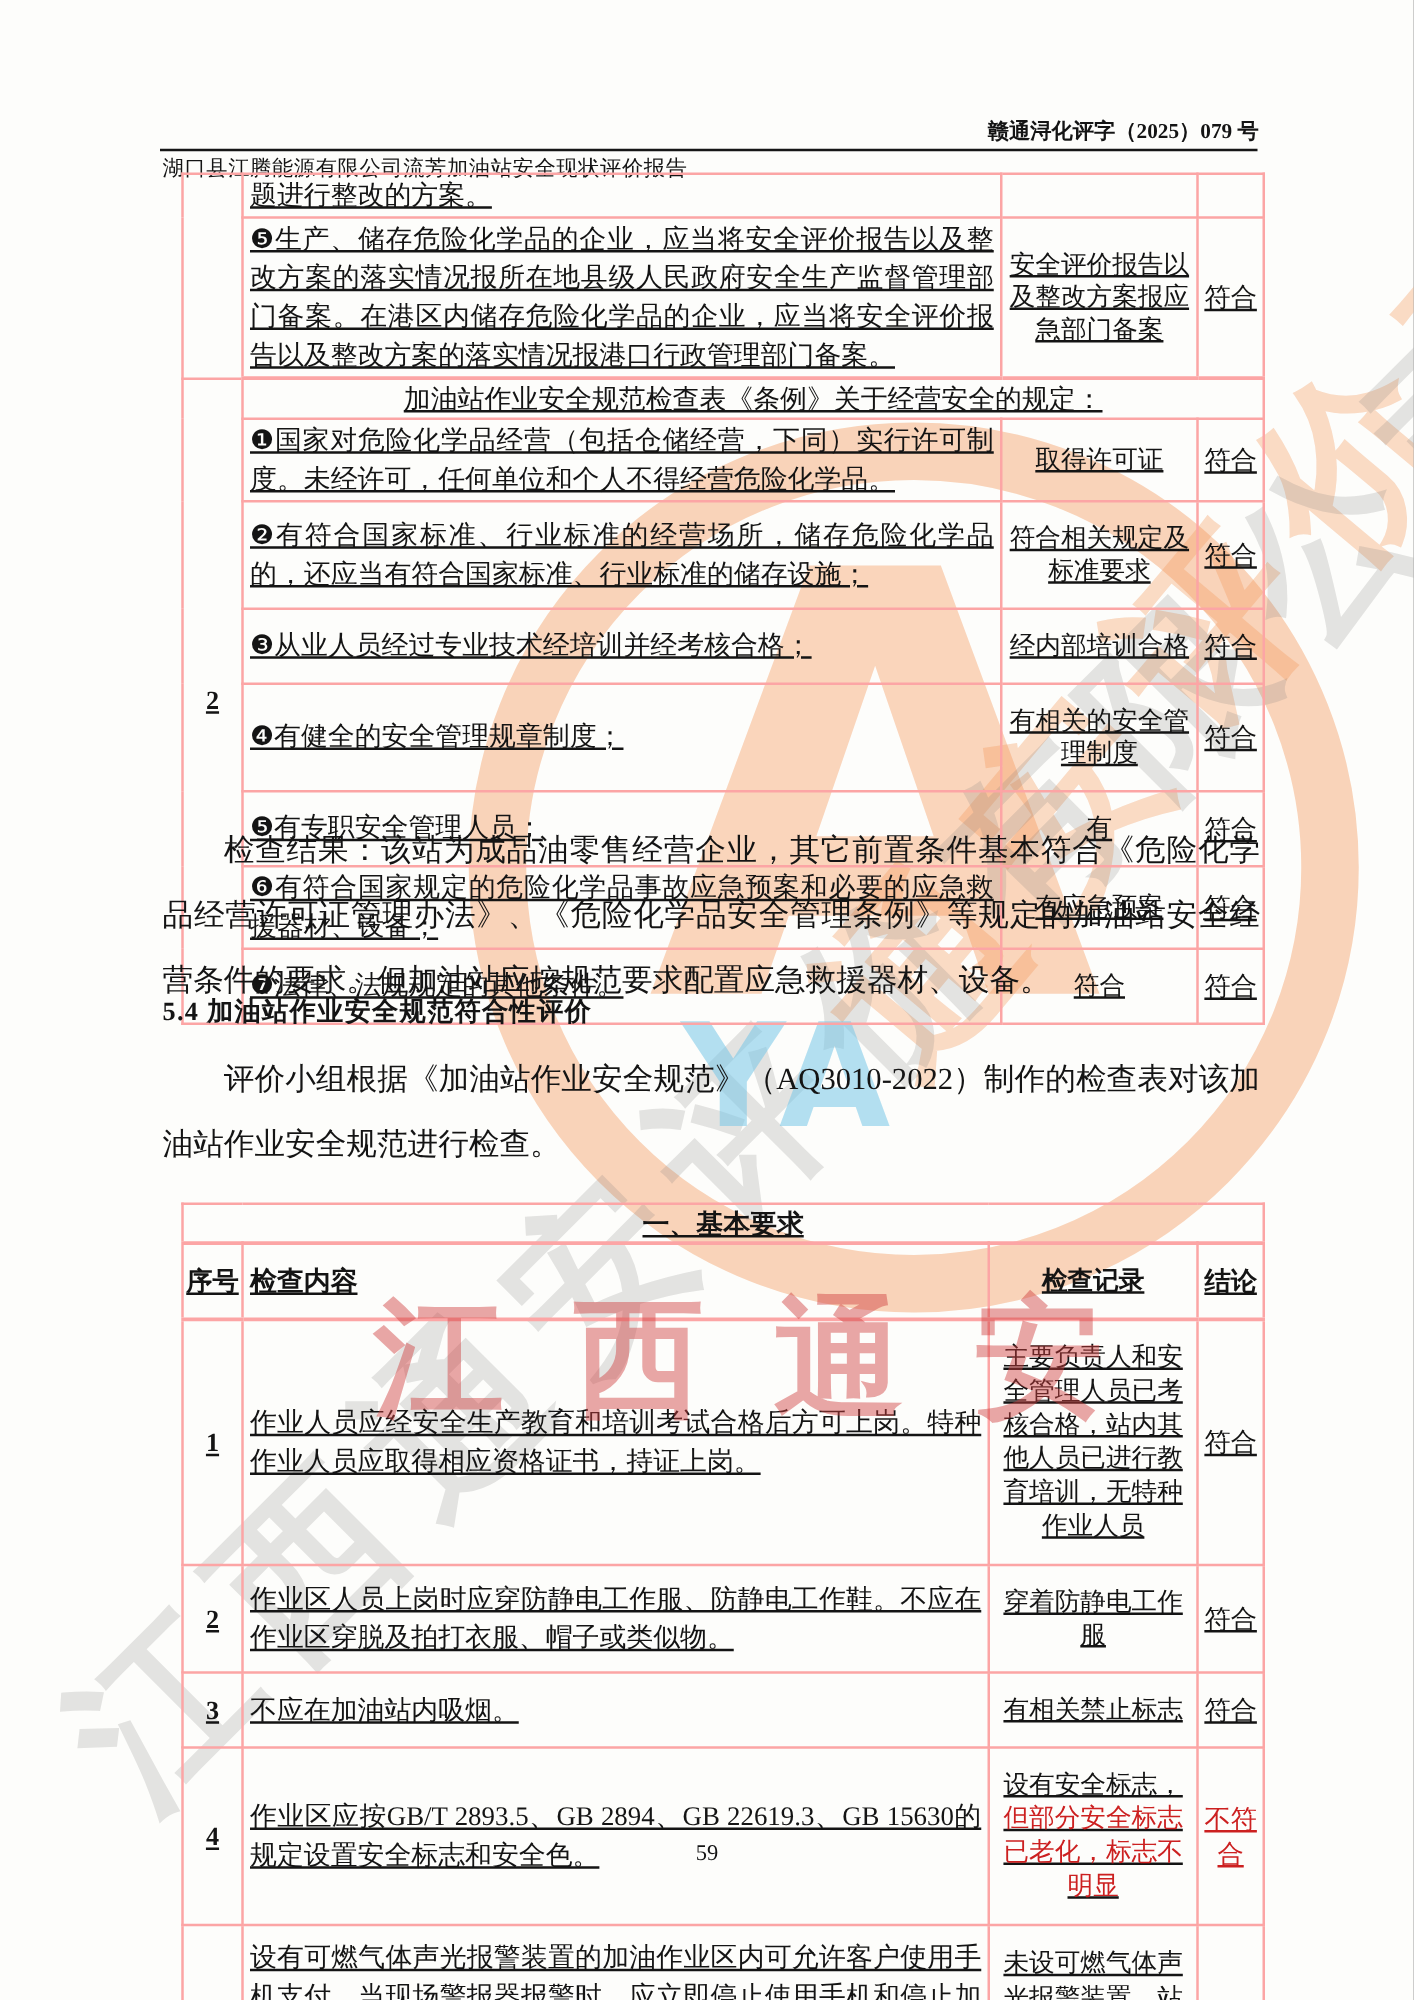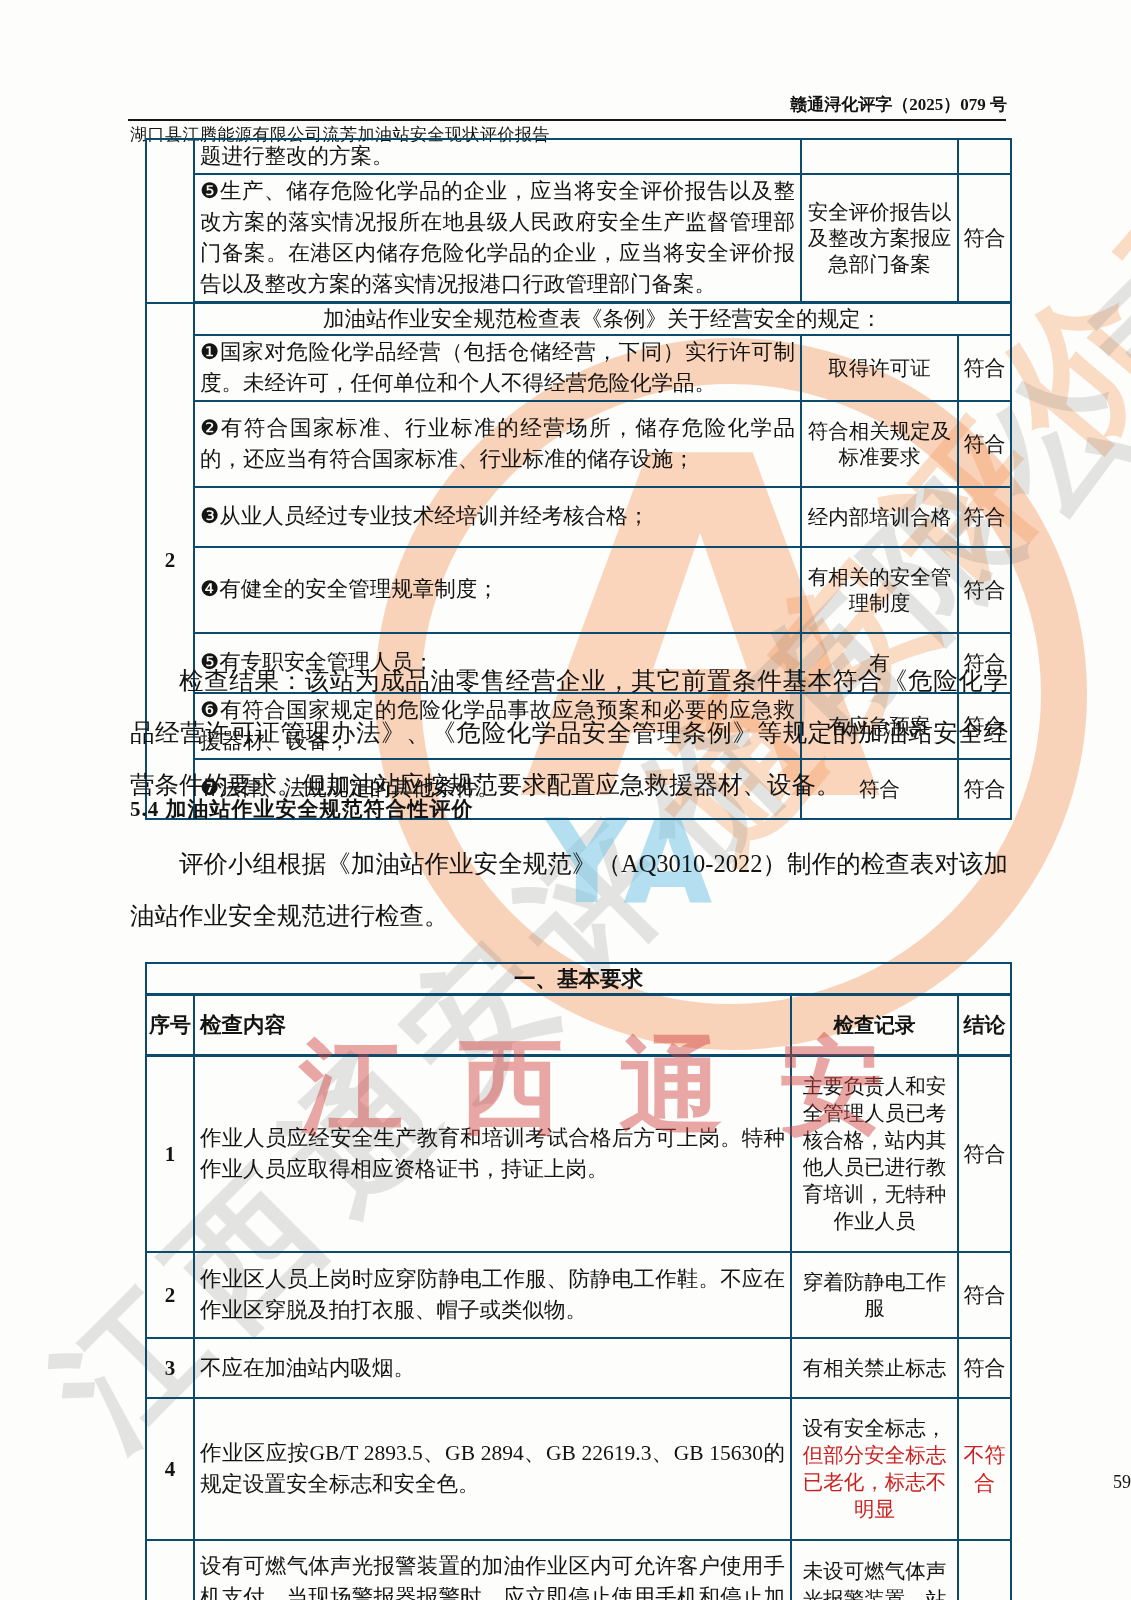--- a/index.html
+++ b/index.html
@@ -6,39 +6,39 @@
   .page{position:relative;width:1131px;height:1600px;background:#fdfdfb;overflow:hidden;
         font-family:"Liberation Serif","DejaVu Serif",serif;color:#141414;margin:0 auto;}
   
   .hdr-left{position:absolute;left:130px;top:95px;font-size:17px;letter-spacing:.5px;margin-top:28px;}
   .hdr-right{position:absolute;right:124px;top:93px;font-size:17px;font-weight:bold;margin-left:36px;}
   .hdr-rule{position:absolute;left:128px;top:119px;width:878px;height:2px;background:#161616;}
   
   table{border-collapse:collapse;table-layout:fixed;position:absolute;background:transparent;}
   #t1{left:145px;top:138px;width:865px;}
   #t2{left:145px;top:962px;width:865px;}
-  td,th{border:2px solid #0c4a6e;overflow:hidden;padding:0;vertical-align:middle;}
+  td,th{border:2px solid #fca5a5;overflow:hidden;padding:0;vertical-align:middle;text-decoration:underline;}
   .c-num{font-size:21px;text-align:center;font-weight:bold;font-family:"Liberation Serif",serif;}
   .c-content{font-size:21.5px;line-height:31px;padding:1px 5px;text-align:justify;}
   .c-record{font-size:20.5px;line-height:26px;text-align:center;padding:16px 2px;}
   .c-result{font-size:21px;text-align:center;}
   .sec-head{font-size:21.5px;text-align:center;font-weight:normal;}
   .thickb{border-bottom-width:3px;}
   th{font-size:21px;font-weight:bold;}
   th.c-content{text-align:left;font-weight:bold;line-height:24px;}
   .red{color:#cc2020;}
   
   .para{position:absolute;left:130px;width:878px;font-size:24.5px;line-height:52px;
         text-align:justify;text-indent:2em;}
   #para-result{top:655px;}
   #sec-heading{position:absolute;left:130px;top:795px;font-size:21px;font-weight:bold;letter-spacing:1px;}
   #para-intro{top:838px;}
   #t2-caption{position:absolute;left:145px;top:928px;width:865px;text-align:center;
               font-size:23px;font-weight:bold;letter-spacing:1px;}
-  .footer{position:absolute;left:0;top:1472px;width:100%;text-align:right;font-size:18px;}
+  .footer{position:absolute;left:0;top:1472px;width:100%;text-align:center;font-size:18px;}
   
   .wm{position:absolute;pointer-events:none;}
   #wm-circle{left:375px;top:338px;width:620px;height:620px;border:46px solid rgba(244,152,92,.42);
              border-radius:50%;z-index:0;}
   #wm-a{left:430px;top:398px;width:540px;text-align:center;font-family:"DejaVu Sans",sans-serif;
         font-size:470px;line-height:1;font-weight:bold;color:rgba(244,152,92,.40);z-index:0;}
   #wm-orange-diag{left:770px;top:700px;font-size:150px;letter-spacing:28px;font-weight:bold;
         color:rgba(244,152,92,.34);transform:rotate(-50deg);transform-origin:left bottom;
         white-space:nowrap;z-index:0;}
   #wm-gray-diag{left:150px;top:1295px;font-size:140px;letter-spacing:24px;font-weight:bold;

